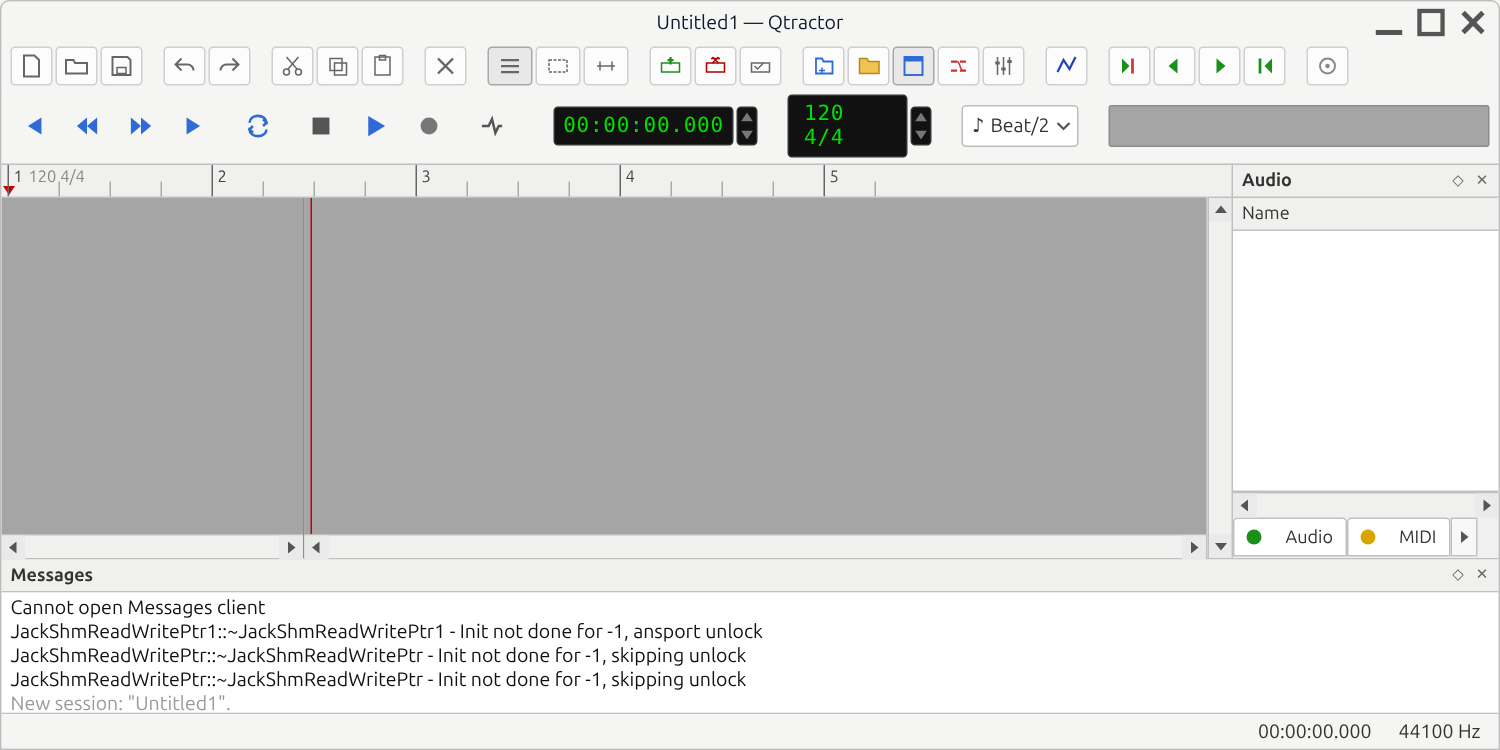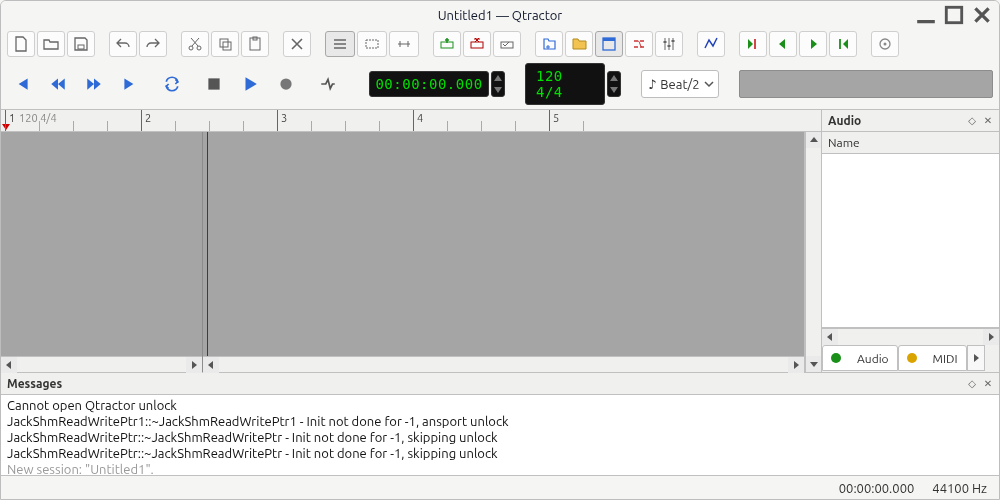--- a/index.html
+++ b/index.html
@@ -488,21 +488,21 @@
 
   <div class="messages">
     <div class="paneltitle">
       <span>Messages</span>
       <div class="pbtns">
         <div class="pb">◇</div>
         <div class="pb">✕</div>
       </div>
     </div>
     <div class="msgbody">
-      <div>Cannot open Qtractor unlock</div>
+      <div>Cannot open Messages client</div>
       <div>JackShmReadWritePtr1::~JackShmReadWritePtr1 - Init not done for -1, ansport unlock</div>
       <div>JackShmReadWritePtr::~JackShmReadWritePtr - Init not done for -1, skipping unlock</div>
       <div>JackShmReadWritePtr::~JackShmReadWritePtr - Init not done for -1, skipping unlock</div>
       <div class="faded">New session: "Untitled1".</div>
     </div>
   </div>
 
   <div class="statusbar">
     <span>00:00:00.000</span>
     <span>44100 Hz</span>

